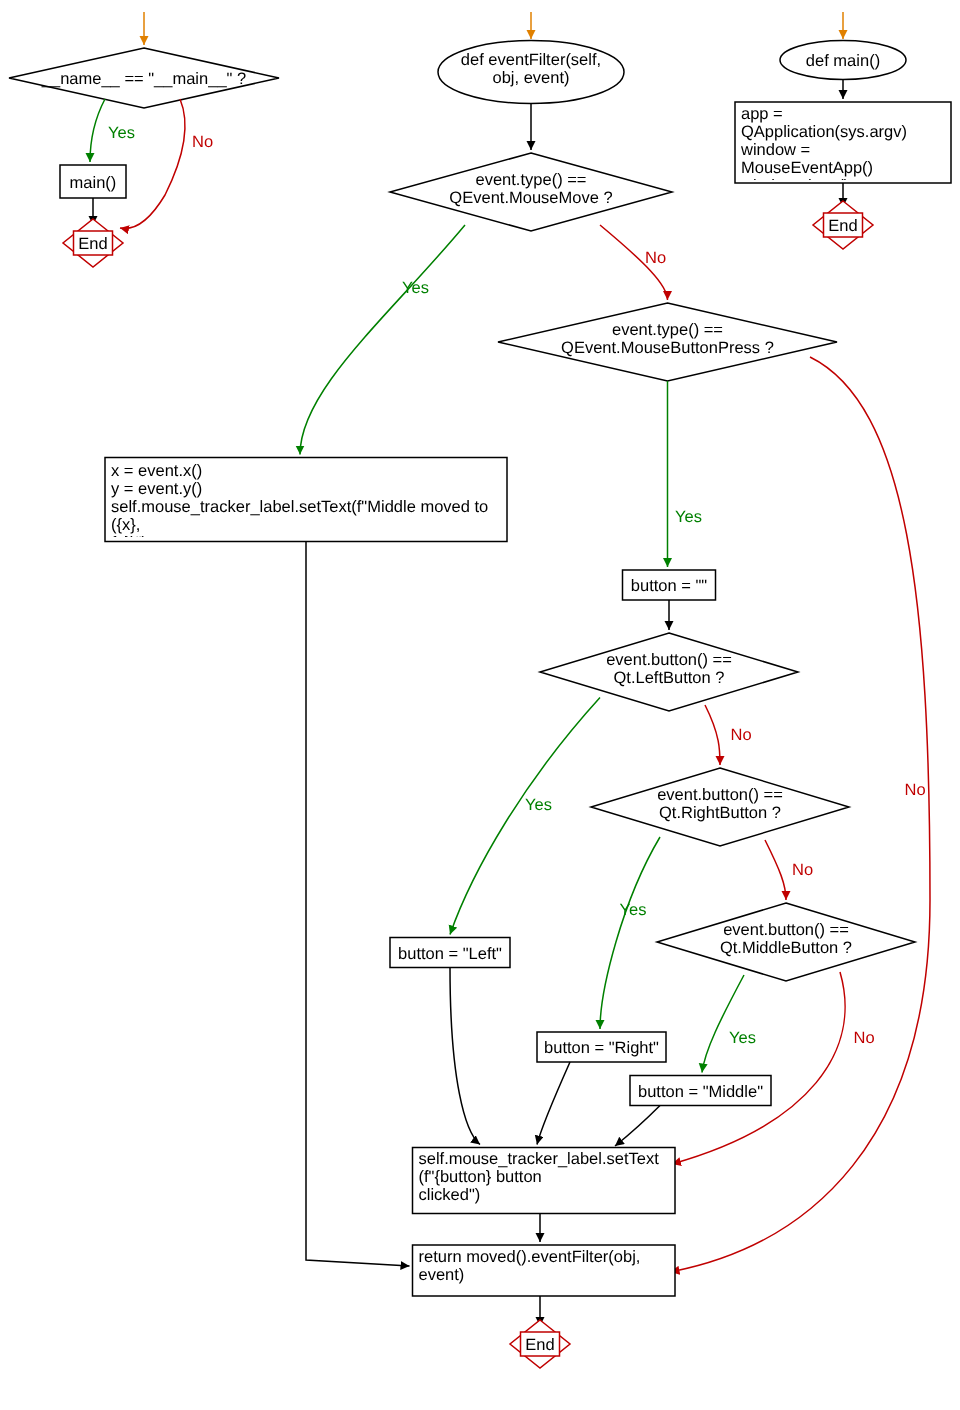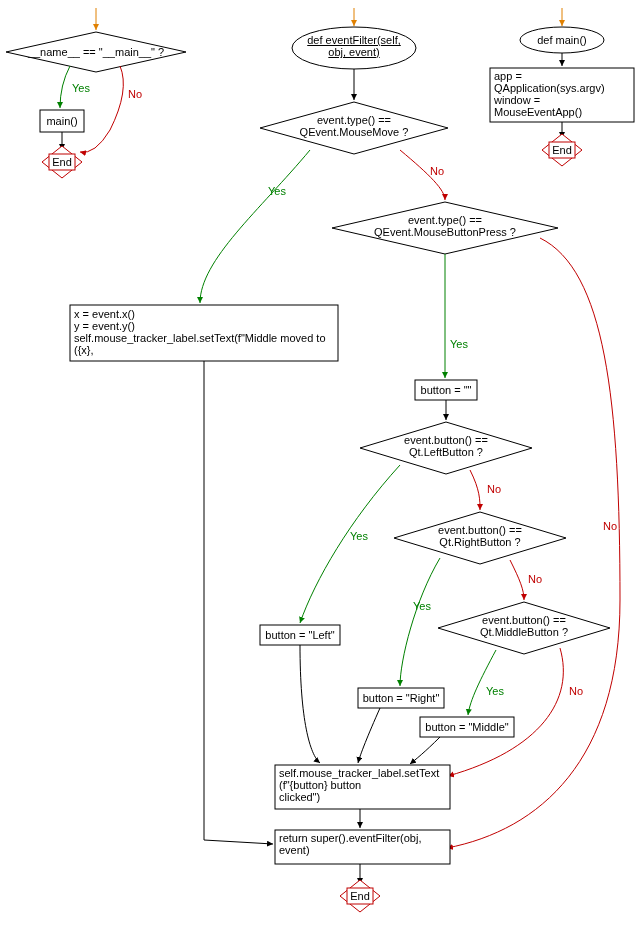--- a/index.html
+++ b/index.html
@@ -95,21 +95,21 @@
     <rect class="end-box" x="549" y="142" width="26" height="16"></rect>
     <text class="node-text" x="562" y="154" text-anchor="middle">End</text>
   </g>
 
   <g>
 
     <line x1="354" y1="8" x2="354" y2="26" stroke="#e08000" marker-end="url(#ah-org)"></line>
 
     <ellipse cx="354" cy="48" rx="62" ry="21" class="rect-box"></ellipse>
     <foreignObject x="300" y="34" width="108" height="30">
-      <div xmlns="http://www.w3.org/1999/xhtml" style="font:11px Arial;text-align:center;white-space:pre-line;text-decoration:underline;">def eventFilter(self,
+      <div xmlns="http://www.w3.org/1999/xhtml" style="font:11px Arial;text-align:center;white-space:pre-line;">def eventFilter(self,
 obj, event)</div>
     </foreignObject>
     <line x1="354" y1="69" x2="354" y2="100" class="edge-blk" marker-end="url(#ah-blk)"></line>
 
     <polygon class="diamond" points="354,102 448,128 354,154 260,128"></polygon>
     <foreignObject x="292" y="114" width="124" height="30">
       <div xmlns="http://www.w3.org/1999/xhtml" style="font:11px Arial;text-align:center;white-space:pre-line;">event.type() ==
 QEvent.MouseMove ?</div>
     </foreignObject>
 
@@ -196,21 +196,21 @@
     <rect class="rect-box" x="275" y="765" width="175" height="44"></rect>
     <foreignObject x="279" y="767" width="167" height="40">
       <div xmlns="http://www.w3.org/1999/xhtml" style="font:11px Arial;white-space:pre-line;">self.mouse_tracker_label.setText
 (f"{button} button
 clicked")</div>
     </foreignObject>
     <line x1="360" y1="809" x2="360" y2="828" class="edge-blk" marker-end="url(#ah-blk)"></line>
 
     <rect class="rect-box" x="275" y="830" width="175" height="34"></rect>
     <foreignObject x="279" y="832" width="167" height="30">
-      <div xmlns="http://www.w3.org/1999/xhtml" style="font:11px Arial;white-space:pre-line;">return super().eventFilter(obj,
+      <div xmlns="http://www.w3.org/1999/xhtml" style="font:11px Arial;white-space:pre-line;">return moved().eventFilter(obj,
 event)</div>
     </foreignObject>
     <line x1="360" y1="864" x2="360" y2="884" class="edge-blk" marker-end="url(#ah-blk)"></line>
 
     <polygon class="end-diam" points="360,880 380,896 360,912 340,896"></polygon>
     <rect class="end-box" x="347" y="888" width="26" height="16"></rect>
     <text class="node-text" x="360" y="900" text-anchor="middle">End</text>
   </g>
 </svg>
 

